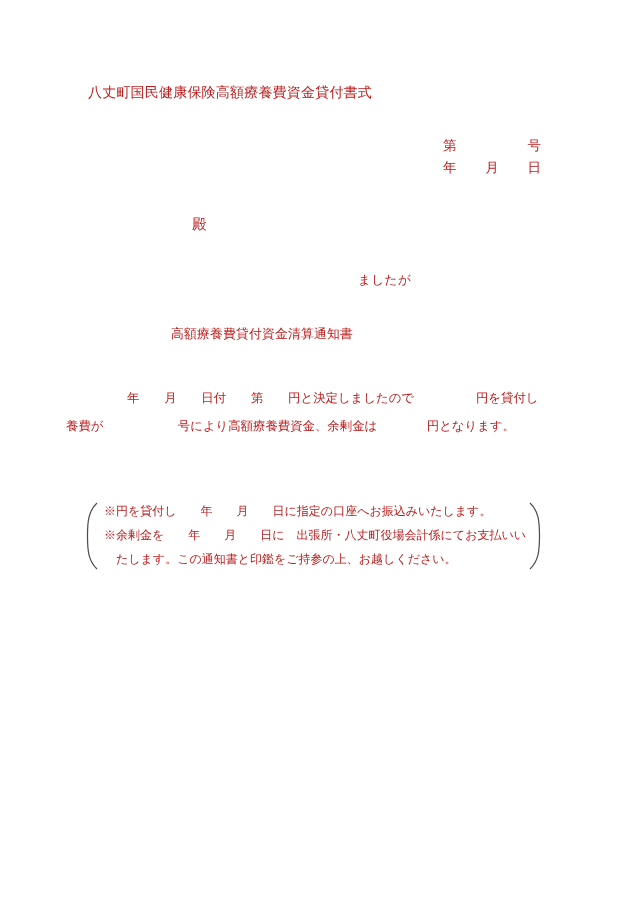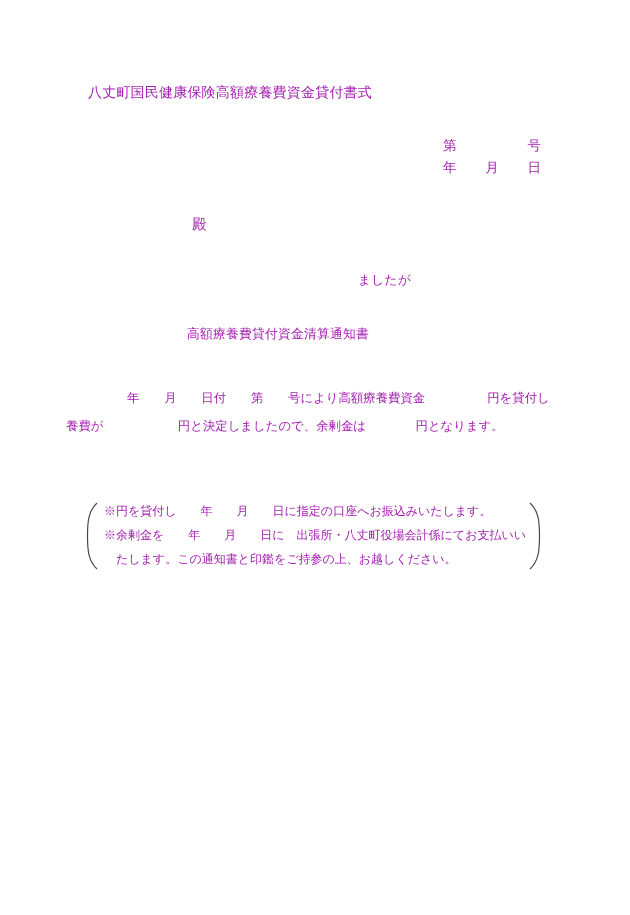--- a/index.html
+++ b/index.html
@@ -6,21 +6,21 @@
     margin: 0;
     padding: 0;
     background: #ffffff;
   }
   .page {
     position: relative;
     width: 630px;
     height: 915px;
     background: #ffffff;
     font-family: "Liberation Serif", "DejaVu Serif", serif;
-    color: #a21caf;
+    color: #b91c1c;
     overflow: hidden;
   }
   .abs { position: absolute; white-space: nowrap; }
 
   .form-label {
     left: 88px; top: 84px;
     font-size: 14px;
     letter-spacing: 0.2px;
   }
   .docnum-row {
@@ -40,21 +40,21 @@
   .addressee {
     left: 192px; top: 215px;
     font-size: 14.5px;
   }
   .sender {
     left: 358px; top: 272px;
     font-size: 12.5px;
     letter-spacing: 0.5px;
   }
   .doc-title {
-    left: 16px; top: 326px;
+    left: 0; top: 326px;
     width: 524px;
     text-align: center;
     font-size: 12.8px;
     letter-spacing: 0.2px;
   }
   .body-block {
     left: 66px; top: 385px;
     font-size: 12.4px;
     line-height: 27.5px;
   }
@@ -94,22 +94,22 @@
     <span>日</span>
   </div>
 
   <div class="abs addressee">殿</div>
 
   <div class="abs sender">ましたが</div>
 
   <div class="abs doc-title">高額療養費貸付資金清算通知書</div>
 
   <div class="abs body-block">
-    <div class="line indent">年　　月　　日付　　第　　号により高額療養費資金　　　　　円を貸付し</div>
-    <div class="line">養費が　　　　　　円と決定しましたので、余剰金は　　　　円となります。</div>
+    <div class="line indent">年　　月　　日付　　第　　円と決定しましたので　　　　　円を貸付し</div>
+    <div class="line">養費が　　　　　　号により高額療養費資金、余剰金は　　　　円となります。</div>
   </div>
 
   <svg class="bracket left" viewBox="0 0 16 70">
     <path d="M14 2 C5.5 10 4.5 20 4.5 35 C4.5 50 5.5 60 14 68" fill="none" stroke="#4a4a4a" stroke-width="1.2"></path>
   </svg>
 
   <div class="abs note-text">
     <div class="line">※円を貸付し　　年　　月　　日に指定の口座へお振込みいたします。</div>
     <div class="line">※余剰金を　　年　　月　　日に　出張所・八丈町役場会計係にてお支払いい</div>
     <div class="line indent">たします。この通知書と印鑑をご持参の上、お越しください。</div>

